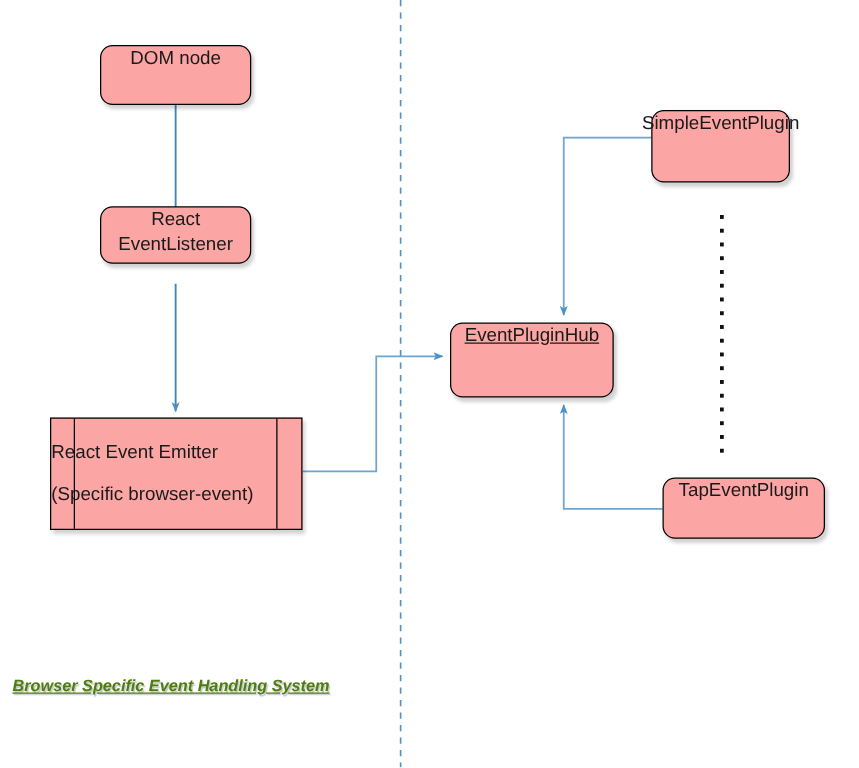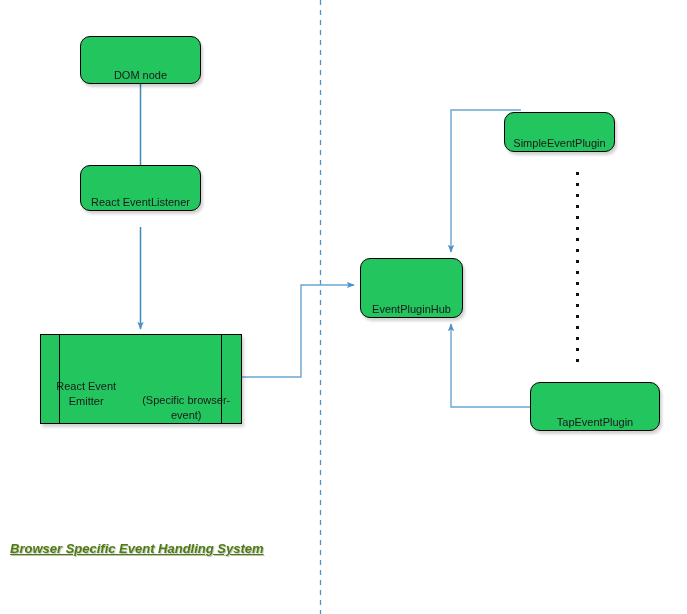--- a/index.html
+++ b/index.html
@@ -21,35 +21,35 @@
     position: absolute;
     left: 0;
     top: 0;
     width: 687px;
     height: 614px;
     pointer-events: none;
   }
   .node {
     position: absolute;
     box-sizing: border-box;
-    background: #22c55e;
+    background: #fca5a5;
     border: 1.6px solid #000000;
     border-radius: 10px;
     display: flex;
-    align-items: flex-end;
+    align-items: flex-start;
     justify-content: center;
     text-align: center;
-    font-size: 11px;
+    font-size: 15px;
     color: #1a1a1a;
     line-height: 1.35;
     box-shadow: 2px 3px 3px rgba(0,0,0,0.18);
   }
   .node-rect {
     border-radius: 0;
-    flex-direction: row;
+    flex-direction: column;
     box-shadow: 2px 3px 3px rgba(0,0,0,0.18);
   }
   .node-rect .bar {
     position: absolute;
     top: 0;
     bottom: 0;
     width: 0;
     border-left: 1.6px solid #000000;
   }
   .node-rect .bar-left  { left: 18px; }
@@ -105,25 +105,25 @@
     <span>React EventListener</span>
   </div>
 
   <div class="node node-rect" style="left:40px; top:334px; width:202px; height:90px;">
     <span class="bar bar-left"></span>
     <span class="bar bar-right"></span>
     <span class="line1">React Event Emitter</span>
     <span>(Specific browser-event)</span>
   </div>
 
-  <div class="node" style="left:360px; top:258px; width:103px; height:60px;">
+  <div class="node" style="left:360px; top:258px; width:131px; height:60px;text-decoration:underline;">
     <span>EventPluginHub</span>
   </div>
 
-  <div class="node" style="left:504px; top:88px; width:111px; height:40px;margin-top:24px;">
+  <div class="node" style="left:521px; top:88px; width:111px; height:58px;">
     <span>SimpleEventPlugin</span>
   </div>
 
   <div class="node" style="left:530px; top:382px; width:130px; height:49px;">
     <span>TapEventPlugin</span>
   </div>
 
   <div class="dotted-sep" style="left:576px; top:172px; height:194px;"></div>
 
   <div class="section-label" style="left:10px; top:541px;">Browser Specific Event Handling System</div>

